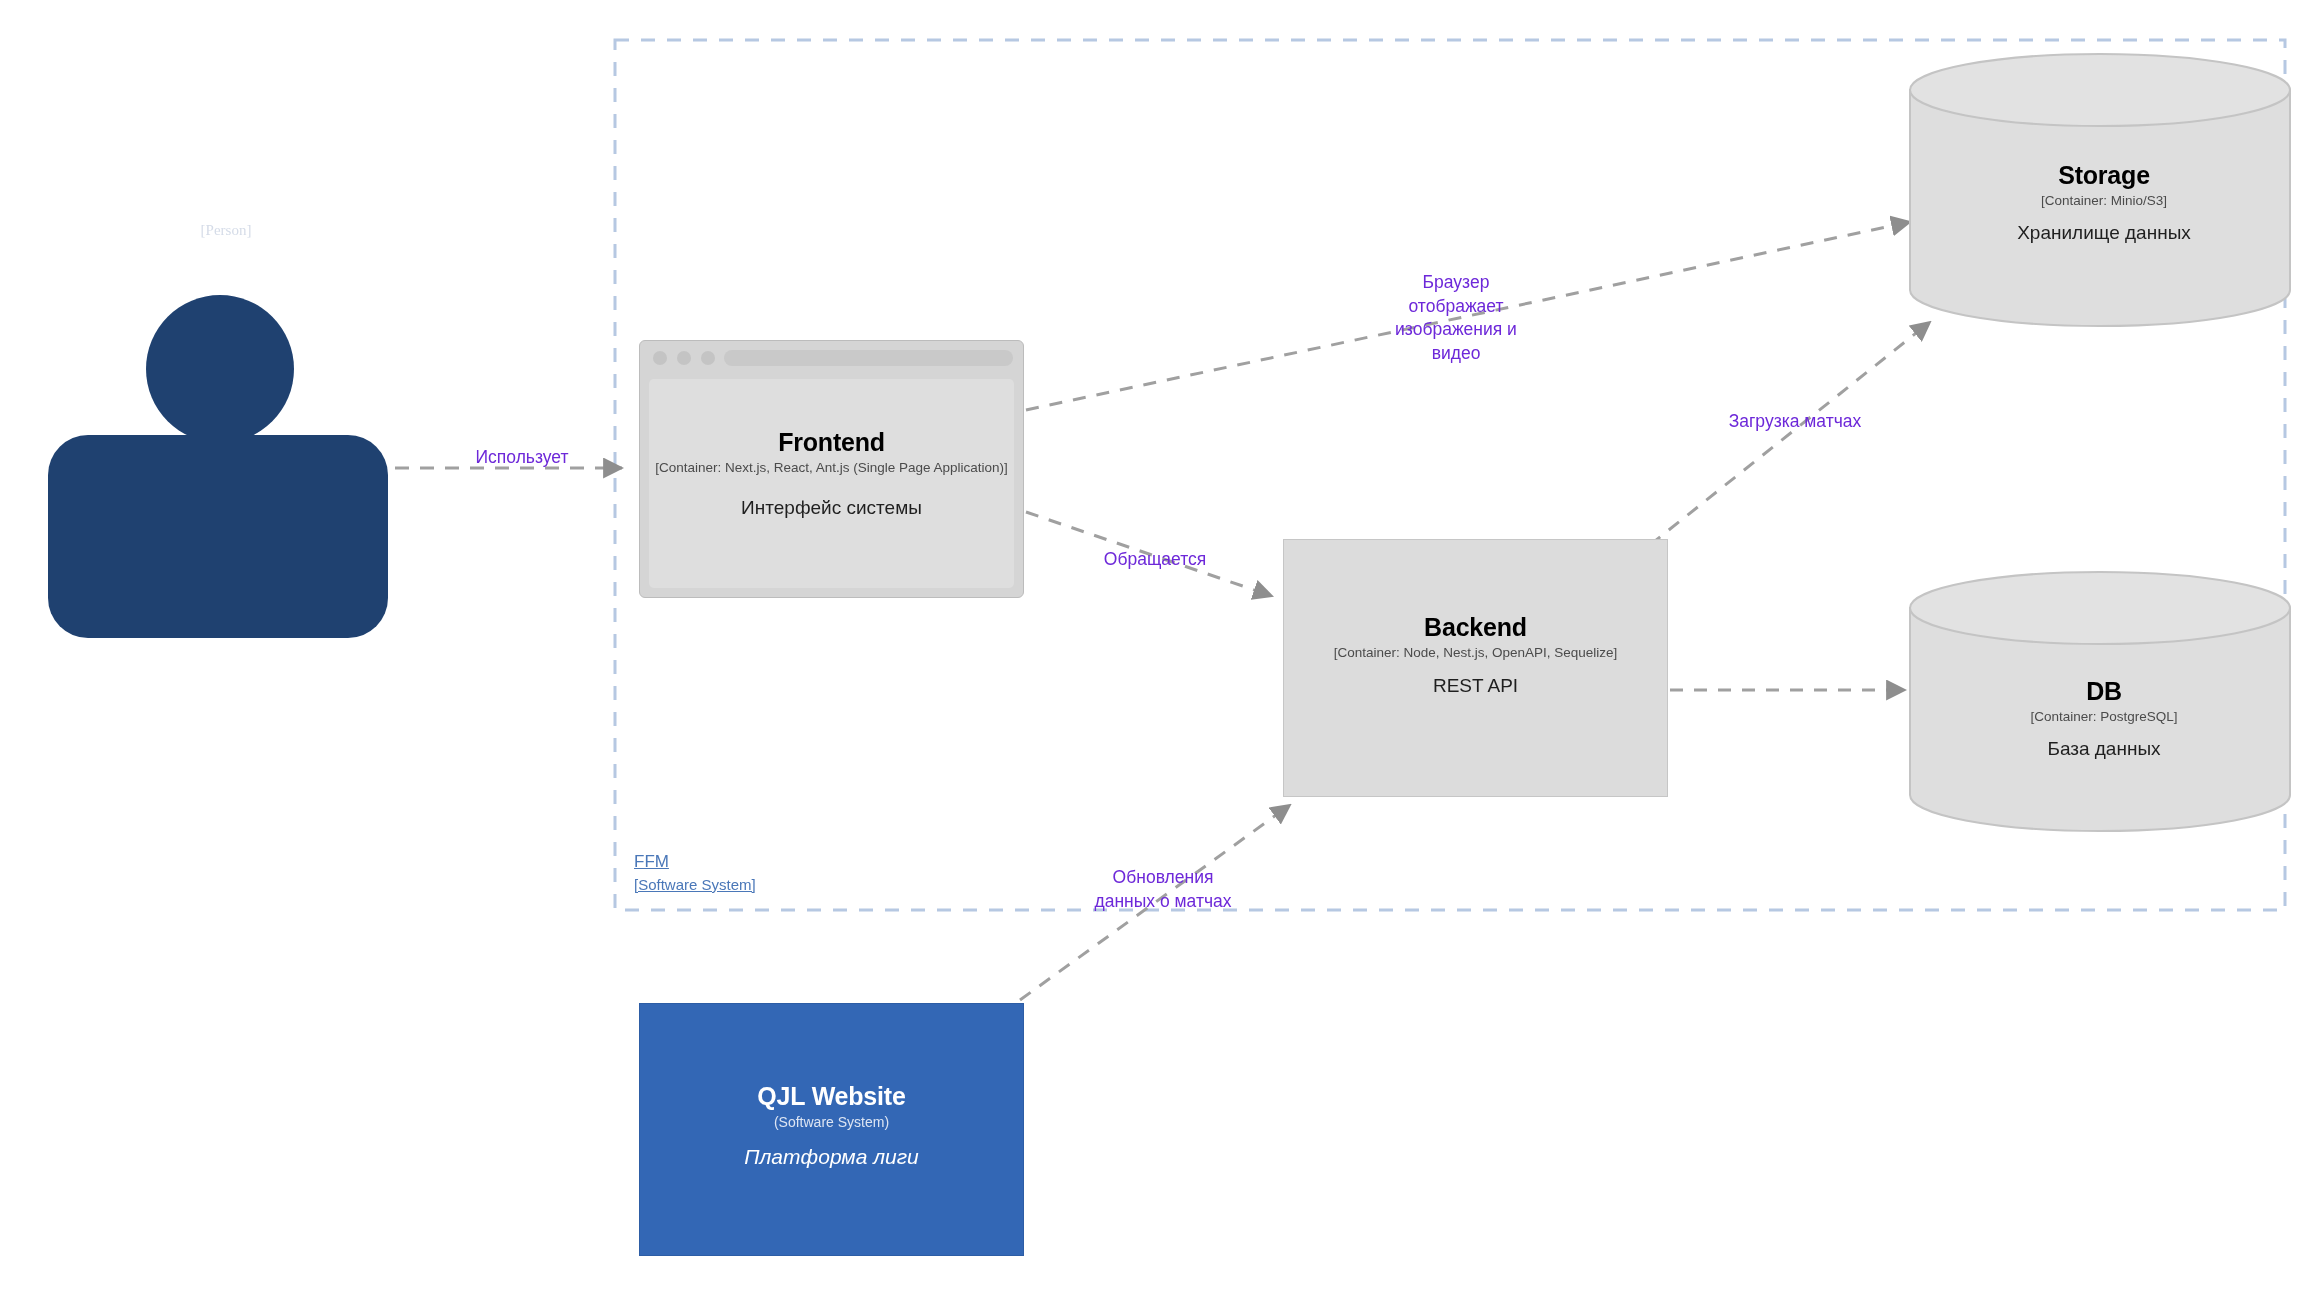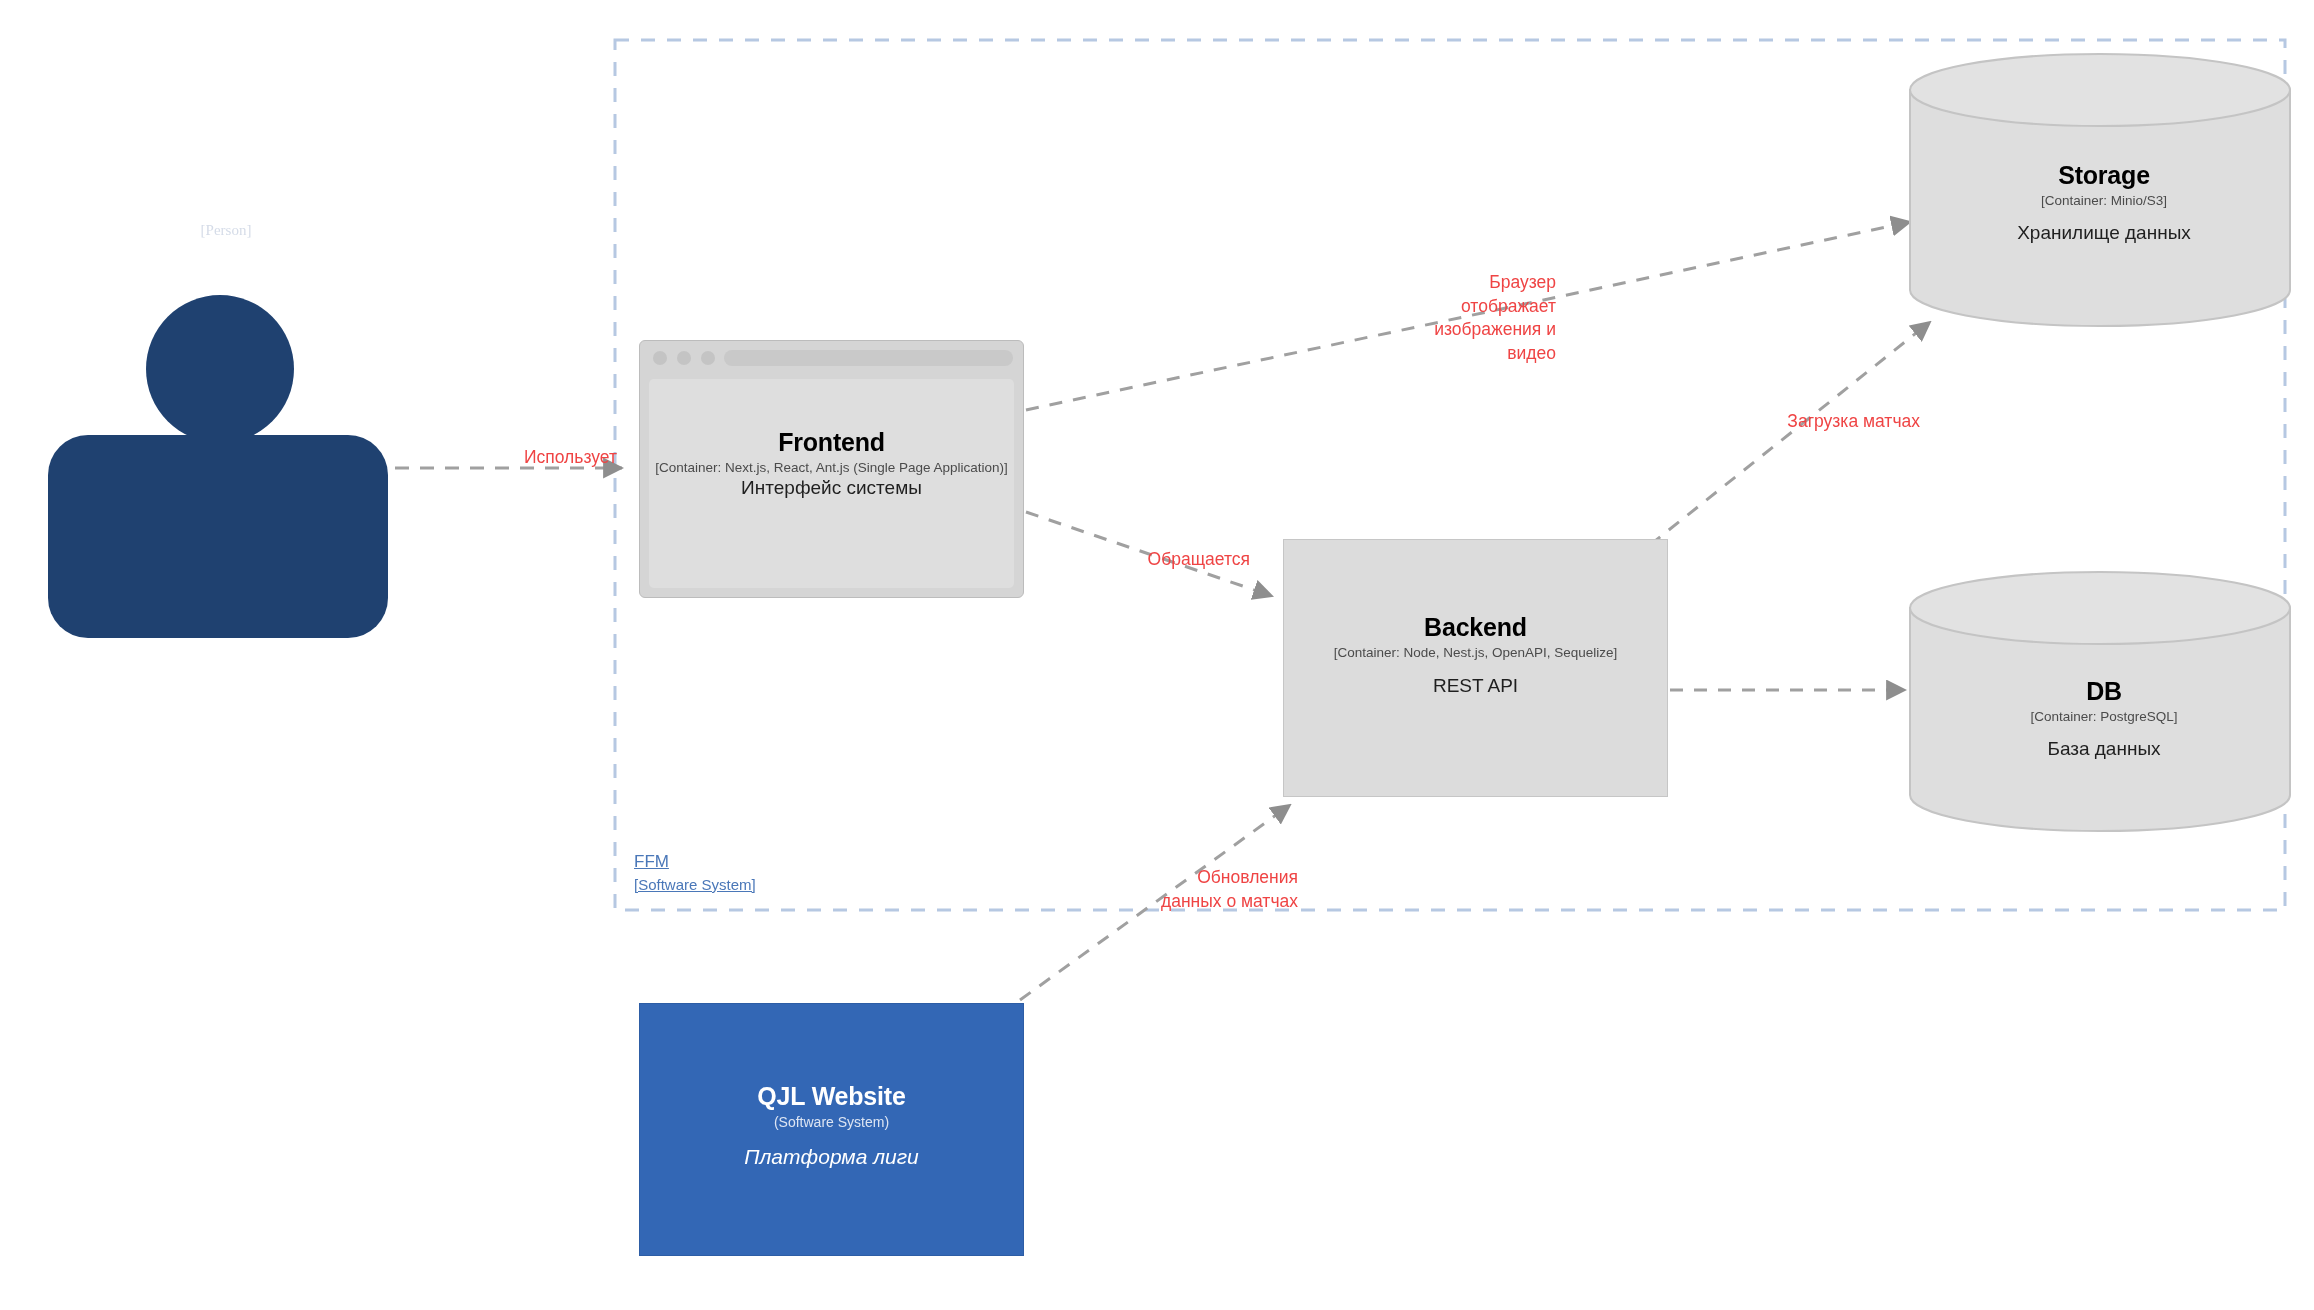--- a/index.html
+++ b/index.html
@@ -129,21 +129,21 @@
     border-radius: 5px;
   }
   #frontend-labels {
     left: 645px;
     top: 427px;
     width: 373px;
     color: #1a1a1a;
   }
   #frontend-labels .n-title { font-size: 25px; color: #000; }
   #frontend-labels .n-tech  { font-size: 13.5px; color: #4b4b4b; line-height: 1.2; }
-  #frontend-labels .n-desc  { font-size: 19px; color: #1f1f1f; margin-top: 0; }
+  #frontend-labels .n-desc  { font-size: 19px; color: #1f1f1f; margin-top: 20px; }
 
   
   #backend-node {
     position: absolute;
     left: 1283px;
     top: 539px;
     width: 385px;
     height: 258px;
     background: #dcdcdc;
     border: 1px solid #c6c6c6;
@@ -197,22 +197,22 @@
     line-height: 1.4;
     pointer-events: none;
     text-decoration: underline;
   }
   #boundary-label .b-name { font-size: 17px; }
   #boundary-label .b-type { font-size: 15px; }
 
   
   .edge-label {
     position: absolute;
-    text-align: right;
-    color: #ef4444;
+    text-align: center;
+    color: #6d28d9;
     font-size: 17.5px;
     line-height: 1.35;
     pointer-events: none;
     white-space: pre-line;
   }
   #lbl-uses        { left: 427px;  top: 446px;  width: 190px; }
   #lbl-browser     { left: 1356px; top: 271px;  width: 200px; }
   #lbl-upload      { left: 1670px; top: 410px;  width: 250px; }
   #lbl-calls       { left: 1060px; top: 548px;  width: 190px; }
   #lbl-match       { left: 1028px; top: 866px;  width: 270px; }

